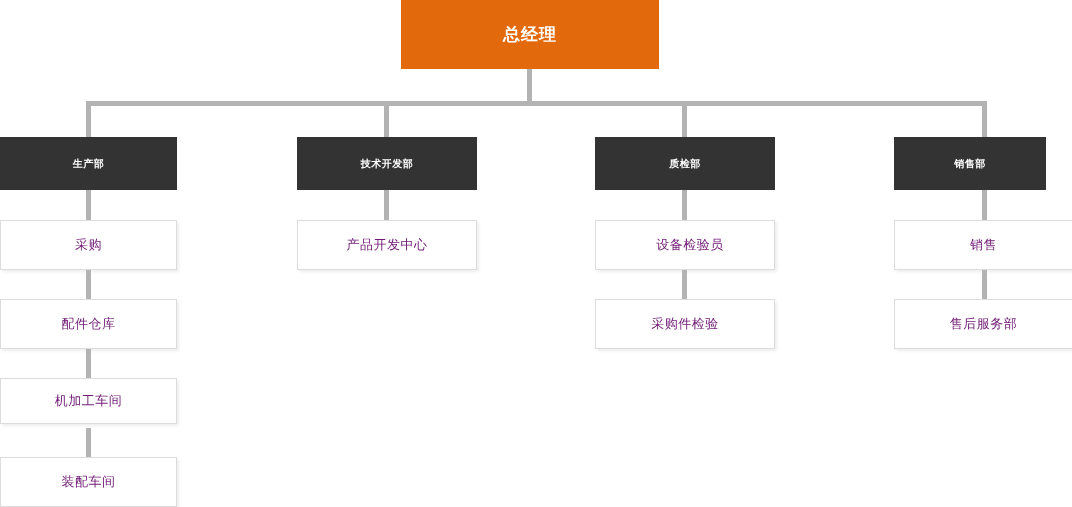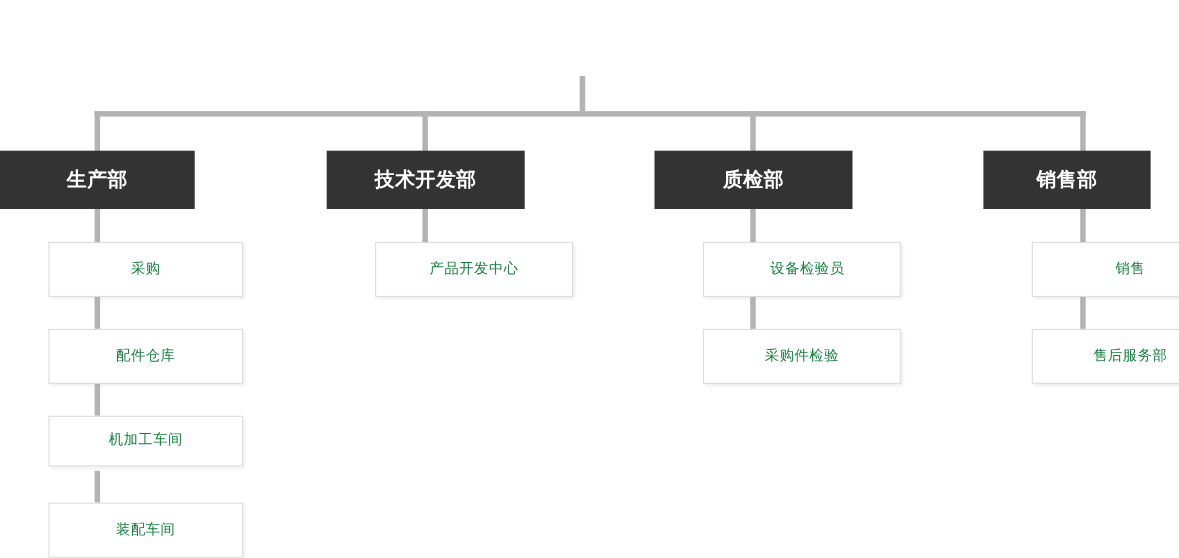--- a/index.html
+++ b/index.html
@@ -46,41 +46,43 @@
     background: #e2690c;
     color: #ffffff;
     font-size: 17px;
     font-weight: bold;
     letter-spacing: 1px;
   }
 
   .node-dept {
     background: #333333;
     color: #ffffff;
-    font-size: 18px;
+    font-size: 10px;
     font-weight: bold;
     letter-spacing: 0.5px;
   }
 
   .node-sub {
     background: #ffffff;
-    color: #15803d;
+    color: #701a75;
     font-size: 13px;
     font-weight: normal;
     border: 1px solid #dcdcdc;
     box-shadow: 2px 2px 3px rgba(0,0,0,0.07);
     letter-spacing: 0.5px;
-    margin-left: 44px;
   }
 </style>
 </head>
 <body>
 
 <div id="org-chart">
 
+  <div class="node node-root" style="left:401px; top:0px; width:258px; height:69px;">
+    <span>总经理</span>
+  </div>
 
   <div class="conn conn-v" style="left:527px; top:69px; width:5px; height:32px;"></div>
 
   <div class="conn conn-h" style="left:86px; top:101px; width:901px; height:5px;"></div>
 
   <div class="conn conn-v" style="left:86px; top:101px; width:5px; height:38px;"></div>
   <div class="conn conn-v" style="left:384px; top:101px; width:5px; height:38px;"></div>
   <div class="conn conn-v" style="left:682px; top:101px; width:5px; height:38px;"></div>
   <div class="conn conn-v" style="left:982px; top:101px; width:5px; height:38px;"></div>
 

